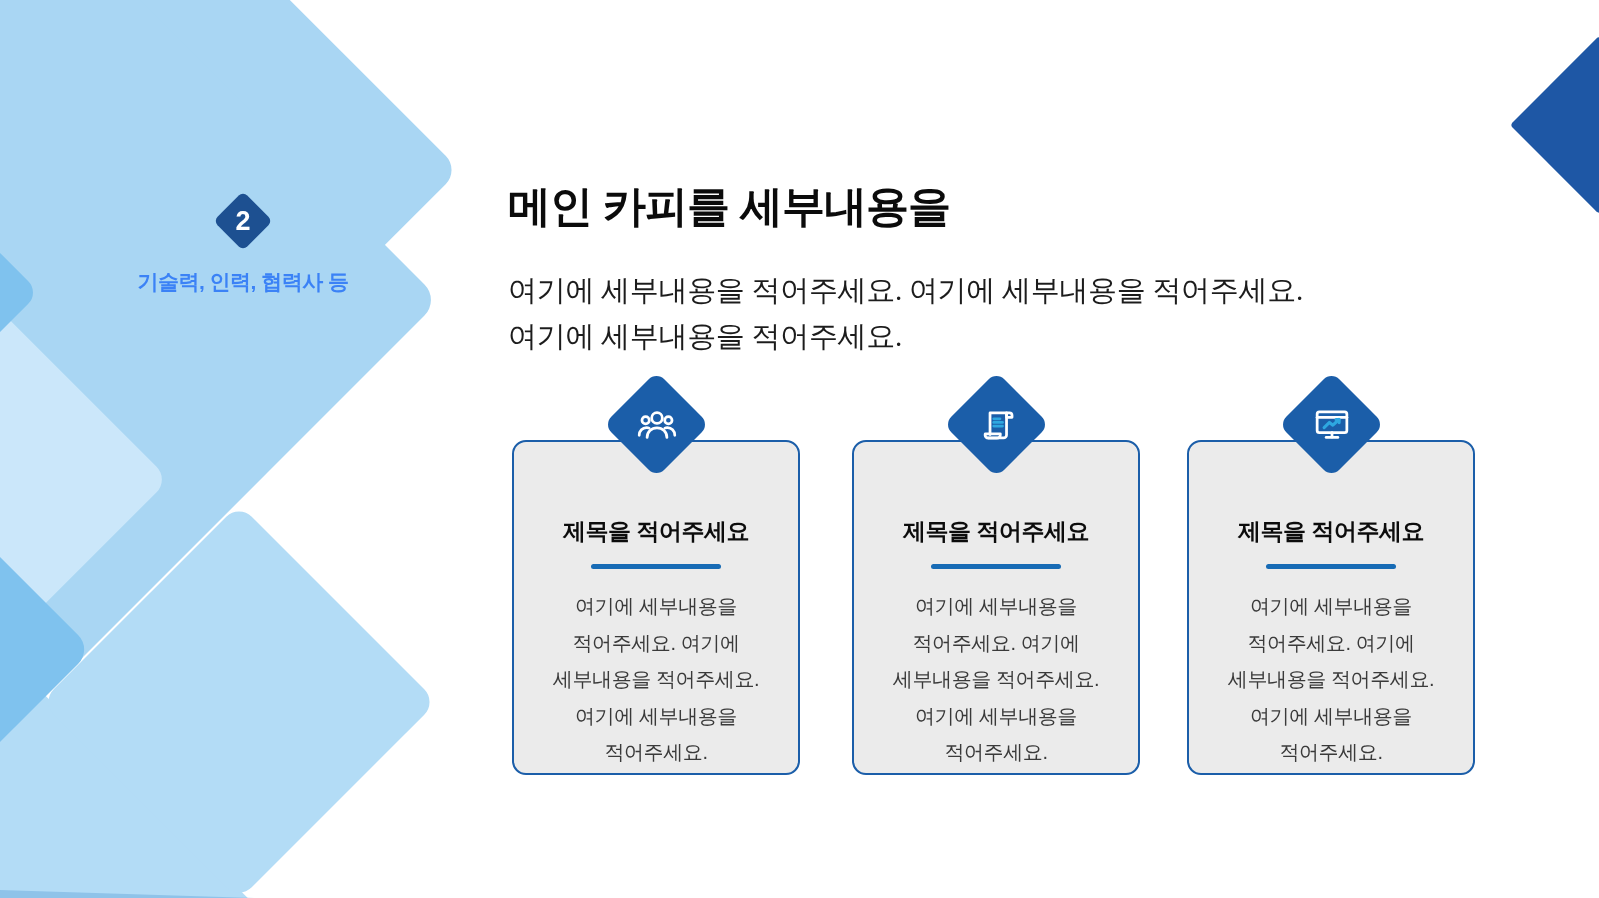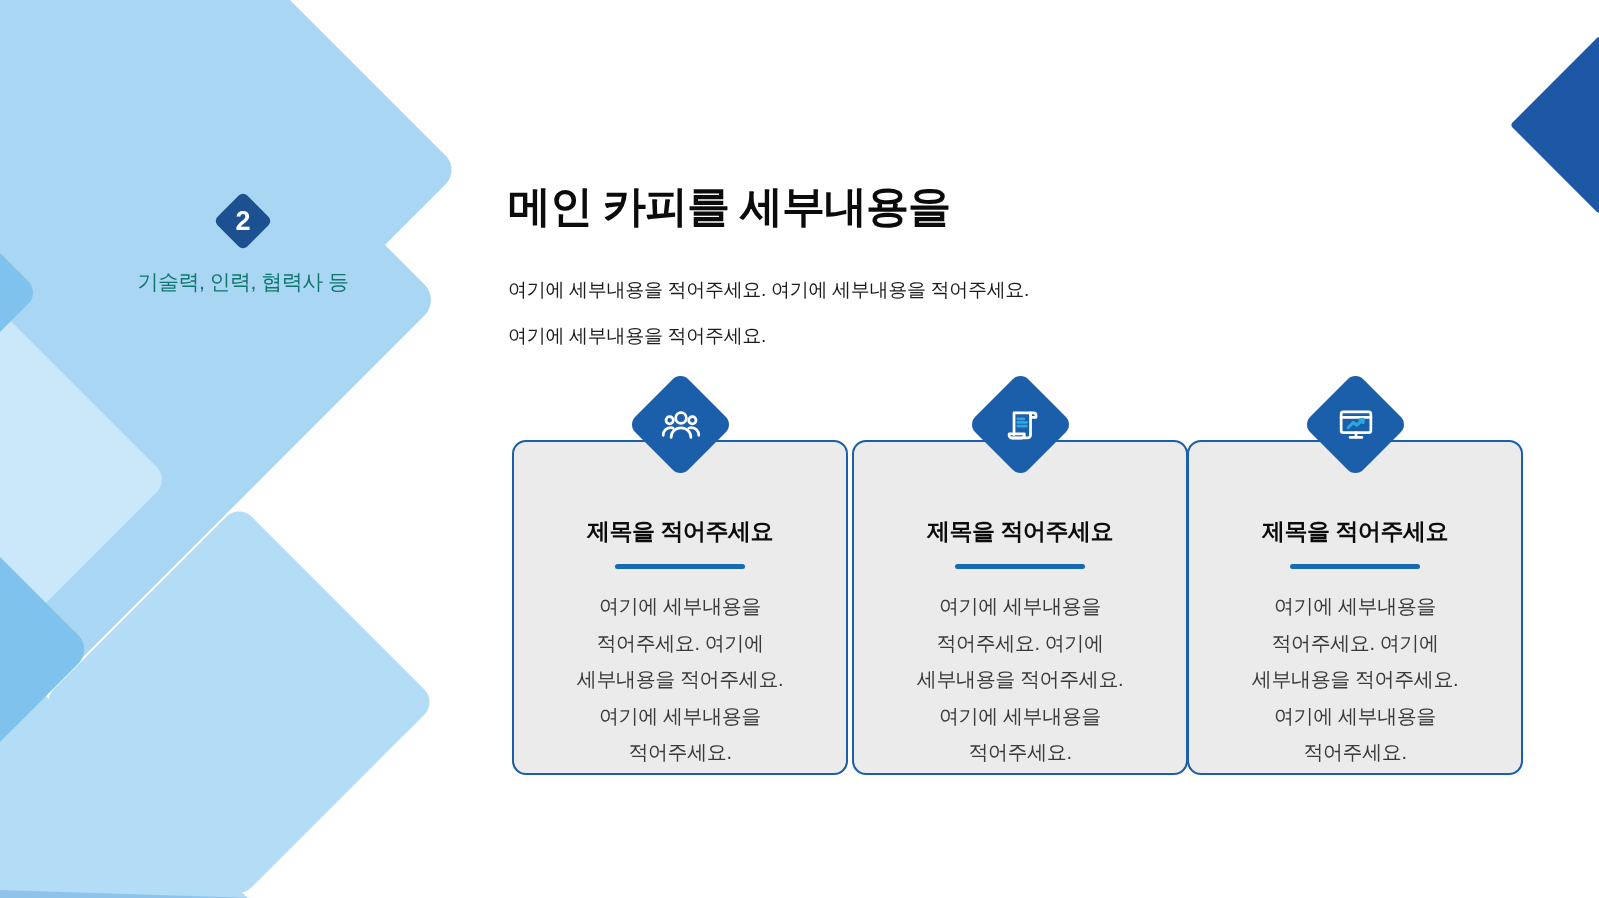--- a/index.html
+++ b/index.html
@@ -23,30 +23,30 @@
   .dia-top-right  { left:1536px;  top:62px;    width:126px; height:126px; border-radius:4px; background:#1e57a5; }
 
   
   .section-col { position:absolute; left:43px; top:192px; width:400px; text-align:center; }
   .badge-wrap { height:62px; position:relative; }
   .badge { position:absolute; left:50%; top:8px; width:42px; height:42px; margin-left:-21px;
            background:#1d5091; transform:rotate(45deg); border-radius:6px; }
   .badge span { display:block; width:42px; height:42px; transform:rotate(-45deg);
                 color:#ffffff; font-weight:bold; font-size:27px; line-height:42px; text-align:center; }
   .section-title { margin-top:16px; font-size:35px; font-weight:800; color:#16161e; letter-spacing:-1px; }
-  .section-subtitle { margin-top:14px; font-size:21px; font-weight:400; color:#0f766e; letter-spacing:-0.5px; }
+  .section-subtitle { margin-top:14px; font-size:21px; font-weight:700; color:#3b82f6; letter-spacing:-0.5px; }
 
   
   .main-title { position:absolute; left:508px; top:178px; font-size:43px; font-weight:800;
                 color:#0b0b0b; letter-spacing:-1px; }
-  .main-body  { position:absolute; left:508px; top:267px; font-size:19px; color:#1c1c1c;
-                line-height:46px; white-space:pre-line; letter-spacing:-0.3px; }
+  .main-body  { position:absolute; left:508px; top:267px; font-size:29px; color:#1c1c1c;
+                line-height:46px; white-space:pre-line; letter-spacing:-0.3px;font-family:Liberation Serif, serif; }
 
   
-  .card { position:absolute; top:440px; width:336px; height:335px; background:#ebebeb;
+  .card { position:absolute; top:440px; width:288px; height:335px; background:#ebebeb;
           border:2px solid #1b5ea9; border-radius:14px; text-align:center; }
   .card-1 { left:512px; }
   .card-2 { left:852px; }
   .card-3 { left:1187px; }
   .card-diamond { position:absolute; left:50%; top:-55px; width:75px; height:75px; margin-left:-37px;
                   background:#1b5ea9; transform:rotate(45deg); border-radius:11px; }
   .card-diamond .icon-inner { position:absolute; left:0; top:0; width:75px; height:75px;
                   transform:rotate(-45deg); display:flex; align-items:center; justify-content:center; }
   .card-title { margin-top:74px; font-size:23px; font-weight:800; color:#0c0c0c; letter-spacing:-0.5px; }
   .card-divider { width:130px; height:5px; background:#176bb5; border-radius:3px; margin:17px auto 0 auto; }

